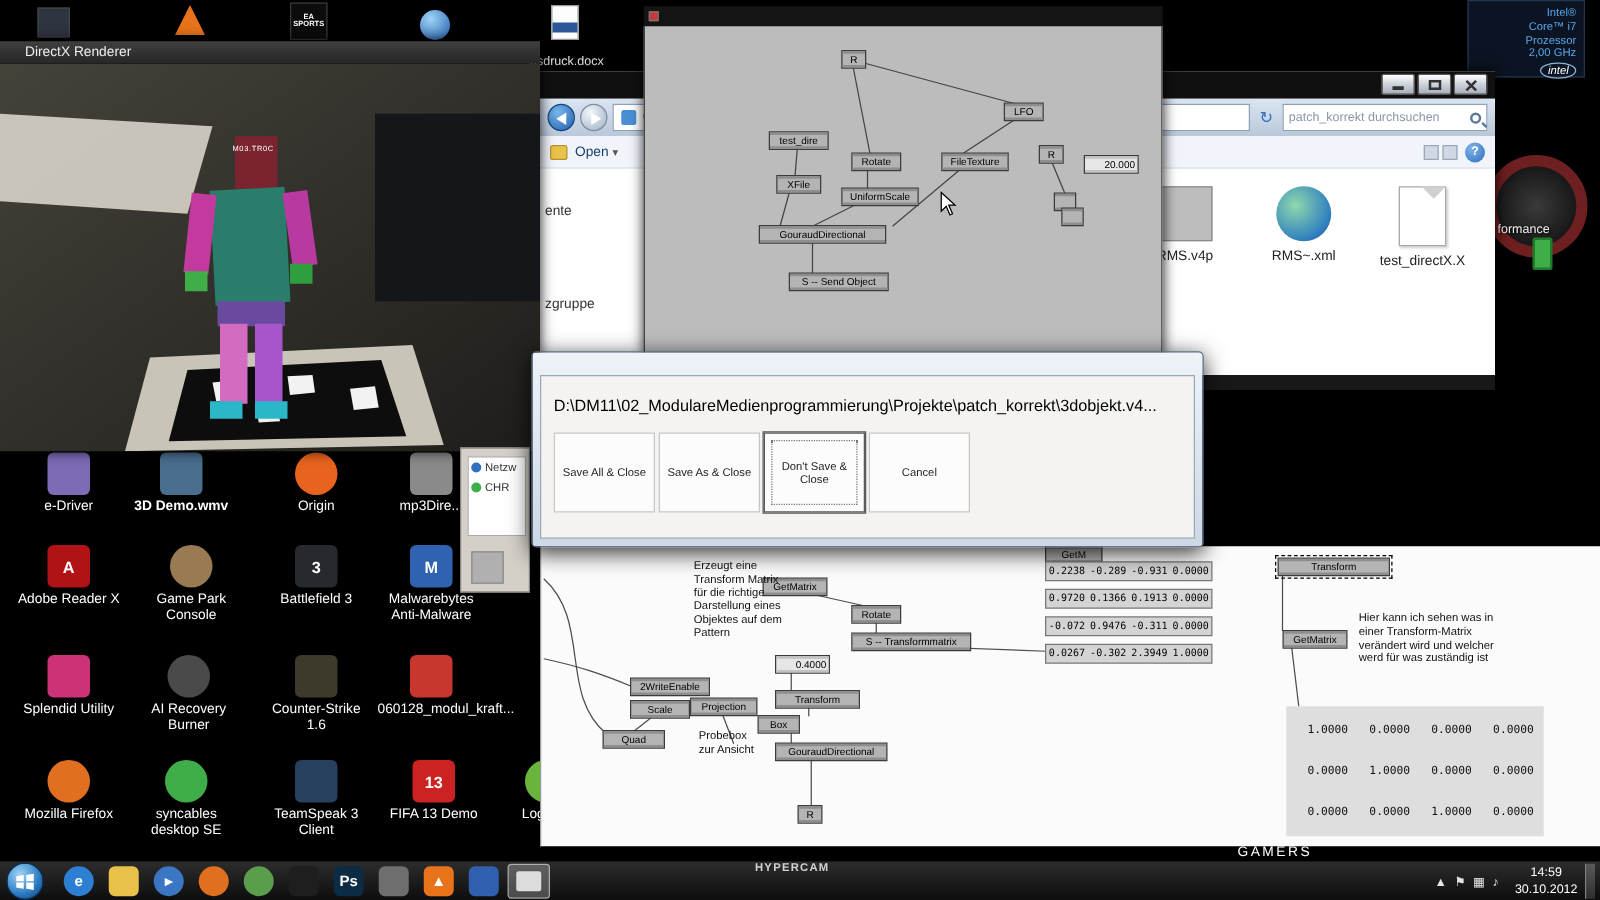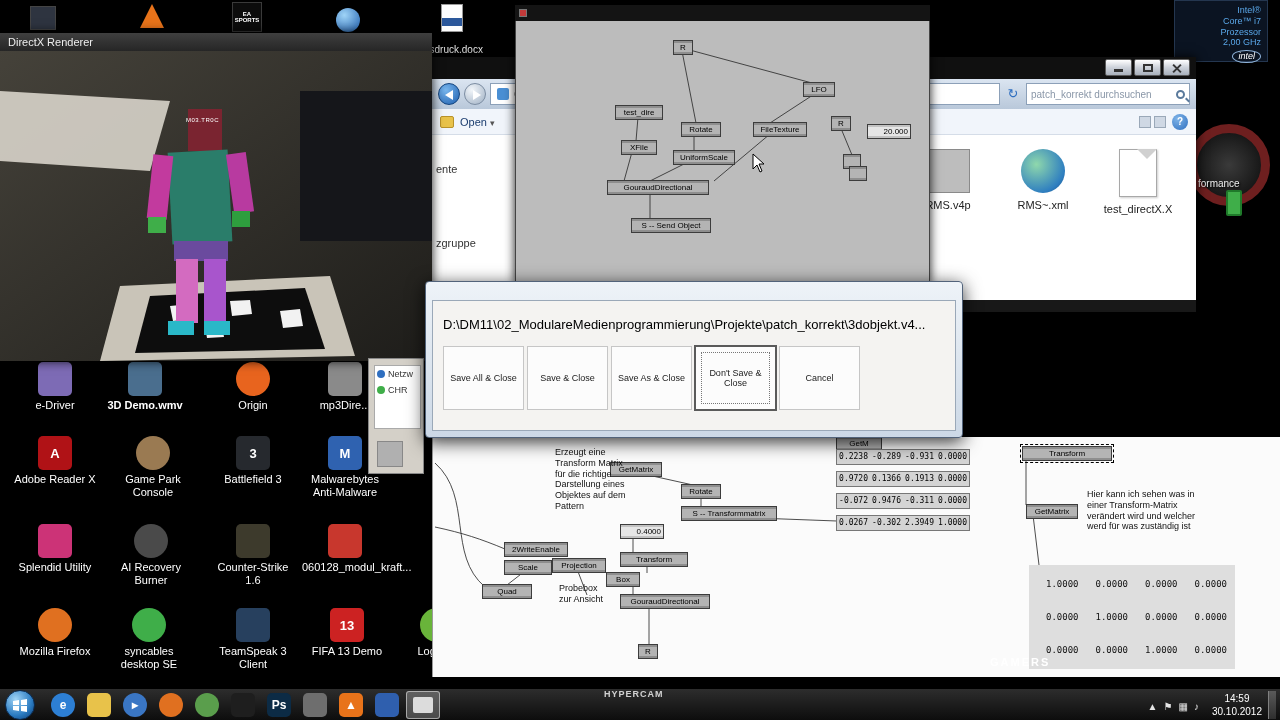--- a/index.html
+++ b/index.html
@@ -59,21 +59,21 @@
   .text-file-icon::after{content:"";position:absolute;right:-1px;top:-1px;border-left:10px solid transparent;border-top:10px solid #fff;border-right:10px solid transparent;border-bottom:10px solid transparent;transform:translate(0,0);border-top-color:#d0d0d0}
   .flabel{font-size:11px;color:#222}
   .exp-status{position:absolute;left:0;right:0;bottom:0;height:12px;background:#181818}
   
   .speaker{left:1184px;top:120px;width:96px;height:130px;z-index:1}
   .spk-ring{position:absolute;left:4px;top:4px;width:82px;height:82px;border-radius:50%;border:9px solid #6e1f1f;background:radial-gradient(circle,#3a3a3a,#0a0a0a)}
   .spk-label{position:absolute;left:14px;top:58px;color:#eee;font-size:10px;text-shadow:1px 1px 2px #000}
   .spk-green{position:absolute;left:42px;top:70px;width:16px;height:26px;background:#3fae49;border:2px solid #1f7a2a;border-radius:2px}
   
   .dxwin{left:0;top:33px;width:432px;height:328px;z-index:3;box-shadow:0 0 10px rgba(0,0,0,.9)}
-  .dx-title{height:18px;background:linear-gradient(#3f3f3f,#262626);color:#eee;font-size:11px;line-height:18px;padding-left:8px}
+  .dx-title{height:18px;background:linear-gradient(#3f3f3f,#262626);color:#eee;font-size:11px;line-height:18px;padding-left:20px}
   .dx-body{position:relative;width:432px;height:310px;background:#26251f;overflow:hidden}
   .robot-label{position:absolute;left:186px;top:66px;color:#fff;font-size:6px;letter-spacing:.5px}
   
   .fragwin{left:368px;top:358px;width:56px;height:116px;background:#d4d0c8;border:1px solid #888;z-index:3}
   .frag-inner{position:absolute;left:5px;top:6px;right:2px;height:64px;background:#fff;border:1px solid #aaa;padding:3px 2px;font-size:9px;color:#333}
   .frag-item{display:flex;align-items:center;gap:3px;margin-bottom:6px}
   .fdot{width:8px;height:8px;border-radius:50%;background:#2f6fc0;flex:0 0 auto}
   .fdot.g{background:#3fae49}
   .frag-sq{position:absolute;left:8px;bottom:6px;width:26px;height:26px;background:#b0b0b0;border:1px solid #888}
   
@@ -102,21 +102,21 @@
   .cursor{position:absolute;left:236px;top:132px}
   
   .dlg{left:425px;top:281px;width:538px;height:157px;z-index:8;background:linear-gradient(#eef3f8,#ccd8e6);border:1px solid #52637a;border-radius:4px;box-shadow:0 4px 18px rgba(0,0,0,.8)}
   .dlg-title{height:18px}
   .dlg-body{position:absolute;left:6px;right:6px;top:18px;bottom:6px;background:#f4f3f1;border:1px solid #9aa8b8}
   .dlg-path{margin:16px 10px 14px 10px;font-size:13px;color:#000;white-space:nowrap;overflow:hidden}
   .dlg-btns{display:flex;gap:3px;margin-left:10px}
   .dlg-btn{width:81px;height:64px;background:#fcfcfc;border:1px solid #c6c6c6;font-size:9px;color:#222;display:flex;align-items:center;justify-content:center;text-align:center;padding:4px;font-family:"Liberation Sans",sans-serif}
   .dlg-btn.focused{border:1px solid #5a5a5a;box-shadow:0 0 0 1px #5a5a5a;outline:1px dotted #777;outline-offset:-7px}
   
-  .wm-gamers{left:990px;top:656px;color:#fff;font-weight:bold;font-size:11px;letter-spacing:2px;z-index:30}
+  .wm-gamers{left:990px;top:676px;color:#fff;font-weight:normal;font-size:11px;letter-spacing:2px;z-index:30}
   .wm-hyper{left:604px;top:689px;color:#eee;font-weight:bold;font-size:9px;letter-spacing:1px;z-index:40;opacity:.85}
   
   .taskbar{left:0;top:688px;width:1280px;height:32px;background:linear-gradient(#2d2d2d,#0d0d0d);border-top:1px solid #000;z-index:20}
   .orb{position:absolute;left:5px;top:1px;width:30px;height:30px;border-radius:50%;background:radial-gradient(circle at 35% 30%,#9fd4f7,#2a7ac0 60%,#0d3a6e);border:1px solid #0a2a50;display:flex;align-items:center;justify-content:center}
   .tbi{position:absolute;top:2px;width:34px;height:28px;border-radius:3px;display:flex;align-items:center;justify-content:center}
   .ic2{width:24px;height:24px;border-radius:5px;display:flex;align-items:center;justify-content:center;color:#fff;font-weight:bold;font-size:12px}
   .ic2.round{border-radius:50%}
   .tbi.active{background:rgba(255,255,255,.25);border:1px solid rgba(255,255,255,.5)}
   .tbi.active .ic2{width:20px;height:16px;border-radius:2px}
   .tray{position:absolute;right:2px;top:0;height:100%;display:flex;align-items:center;gap:6px;padding-right:2px}
@@ -468,21 +468,20 @@
         </div>
       </div>
   </div>
 
   <div class="abs dlg">
     <div class="dlg-title"></div>
     <div class="dlg-body">
       <div class="dlg-path">D:\DM11\02_ModulareMedienprogrammierung\Projekte\patch_korrekt\3dobjekt.v4...</div>
       <div class="dlg-btns" id="dlg-buttons">
           <button class="dlg-btn">Save All &amp; Close</button>
-          <button class="dlg-btn">Save &amp; Close</button>
           <button class="dlg-btn">Save As &amp; Close</button>
           <button class="dlg-btn focused">Don't Save &amp; Close</button>
           <button class="dlg-btn">Cancel</button>
         </div>
     </div>
   </div>
 
   <div class="abs wm-gamers">GAMERS</div>
   <div class="abs wm-hyper">HYPERCAM</div>
 

